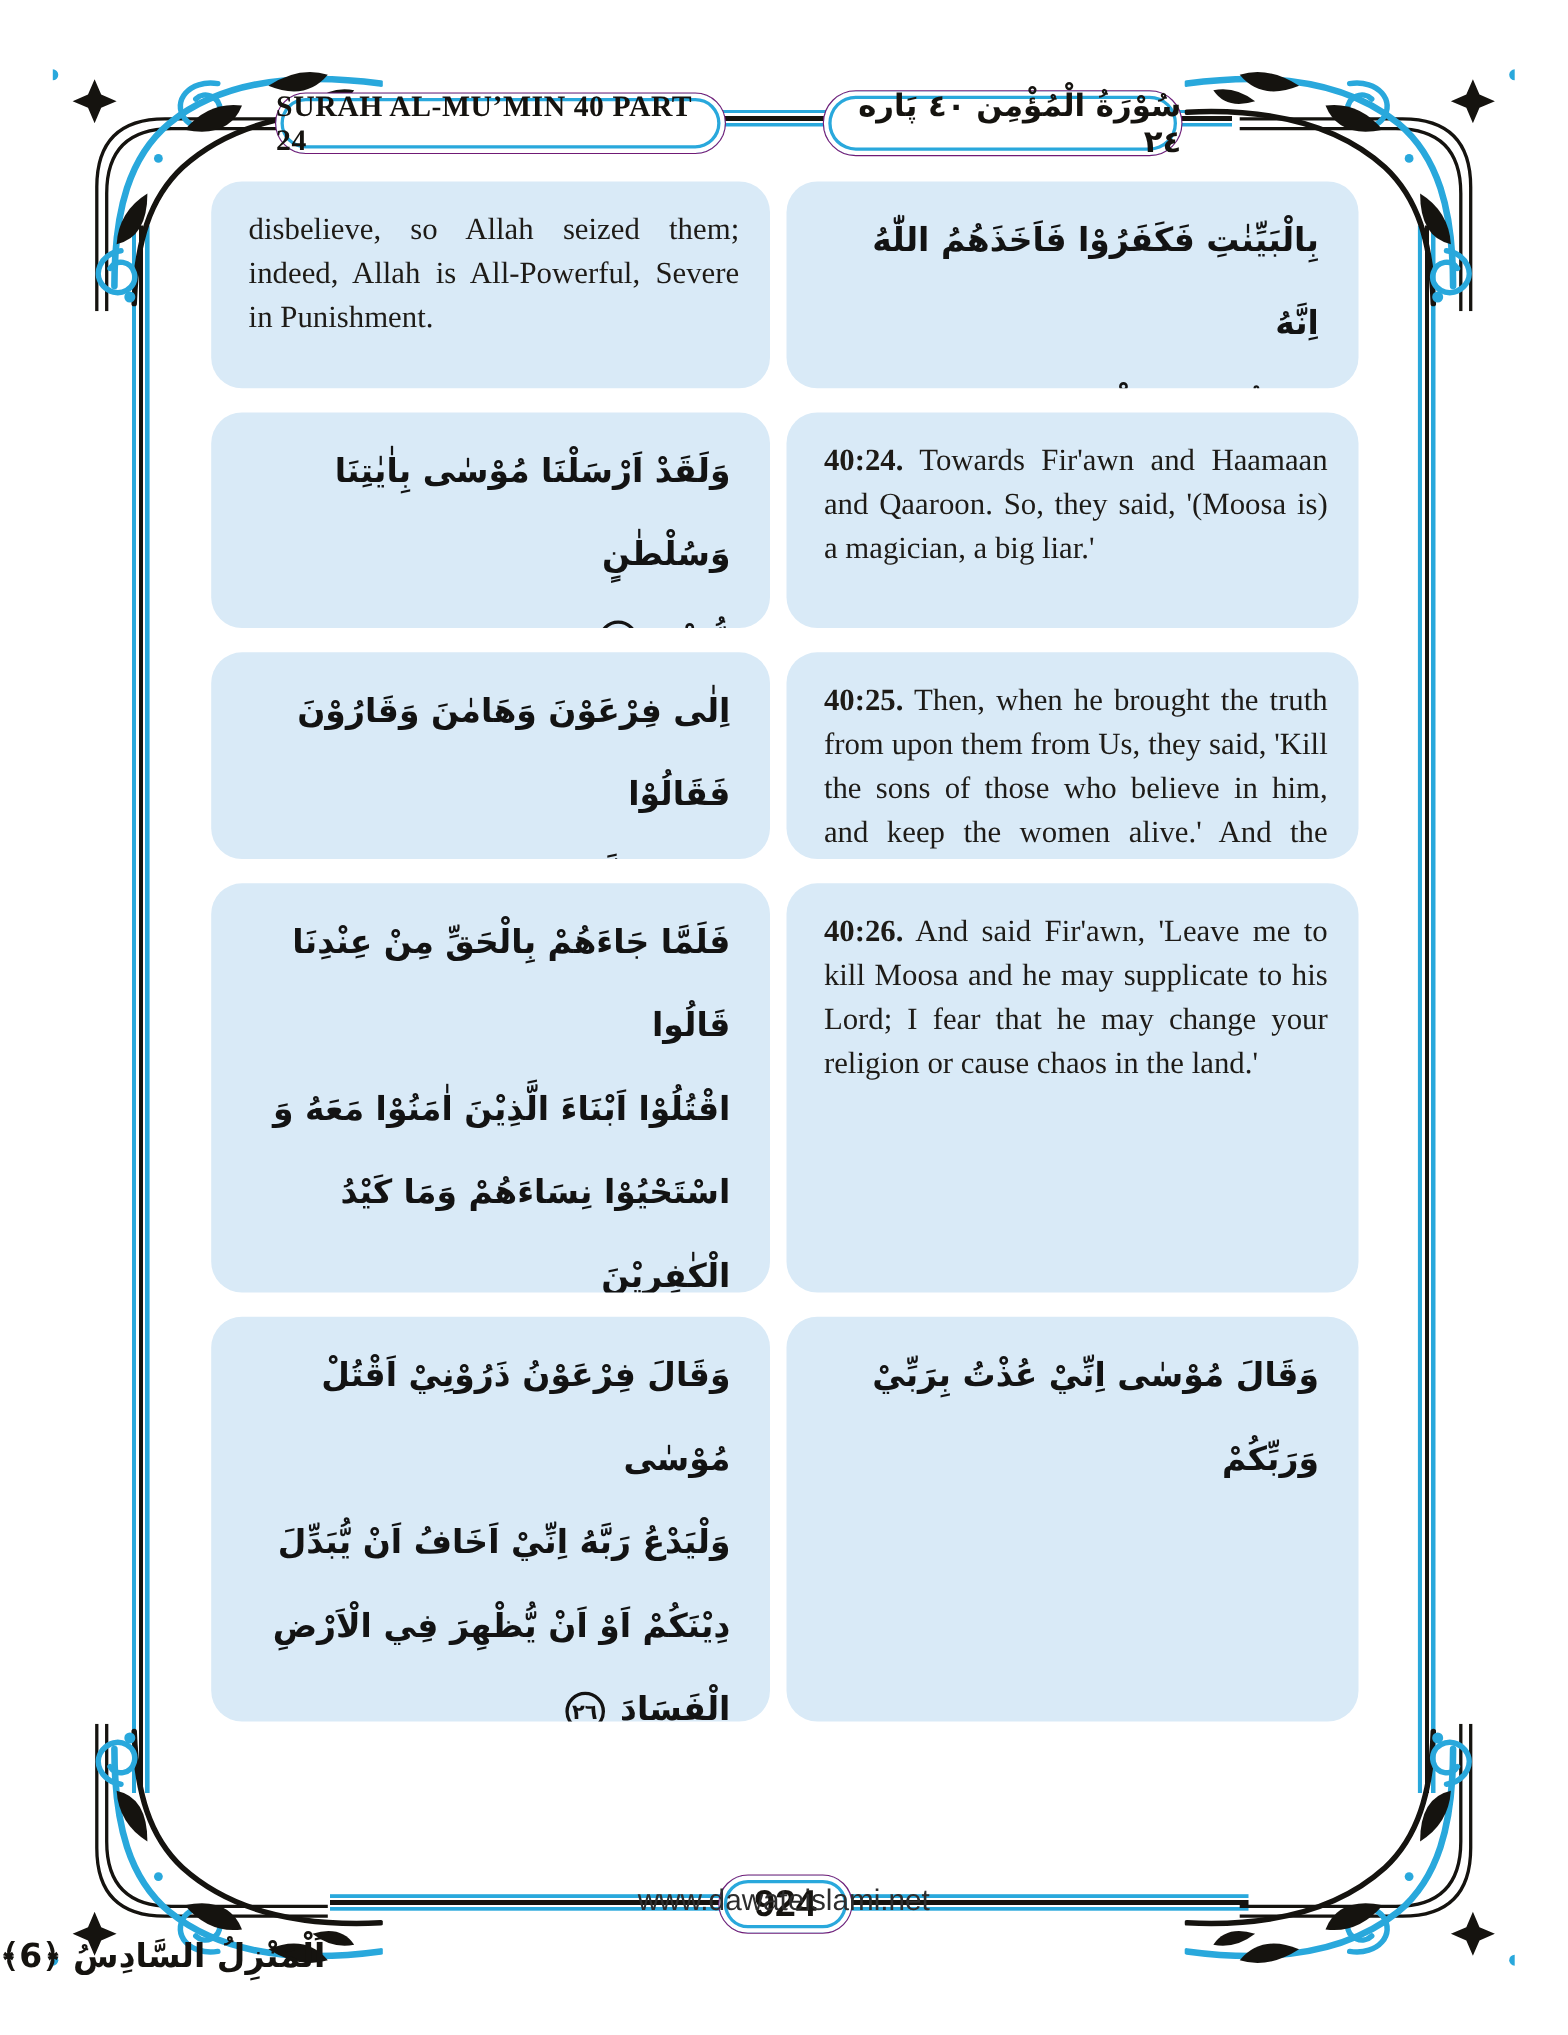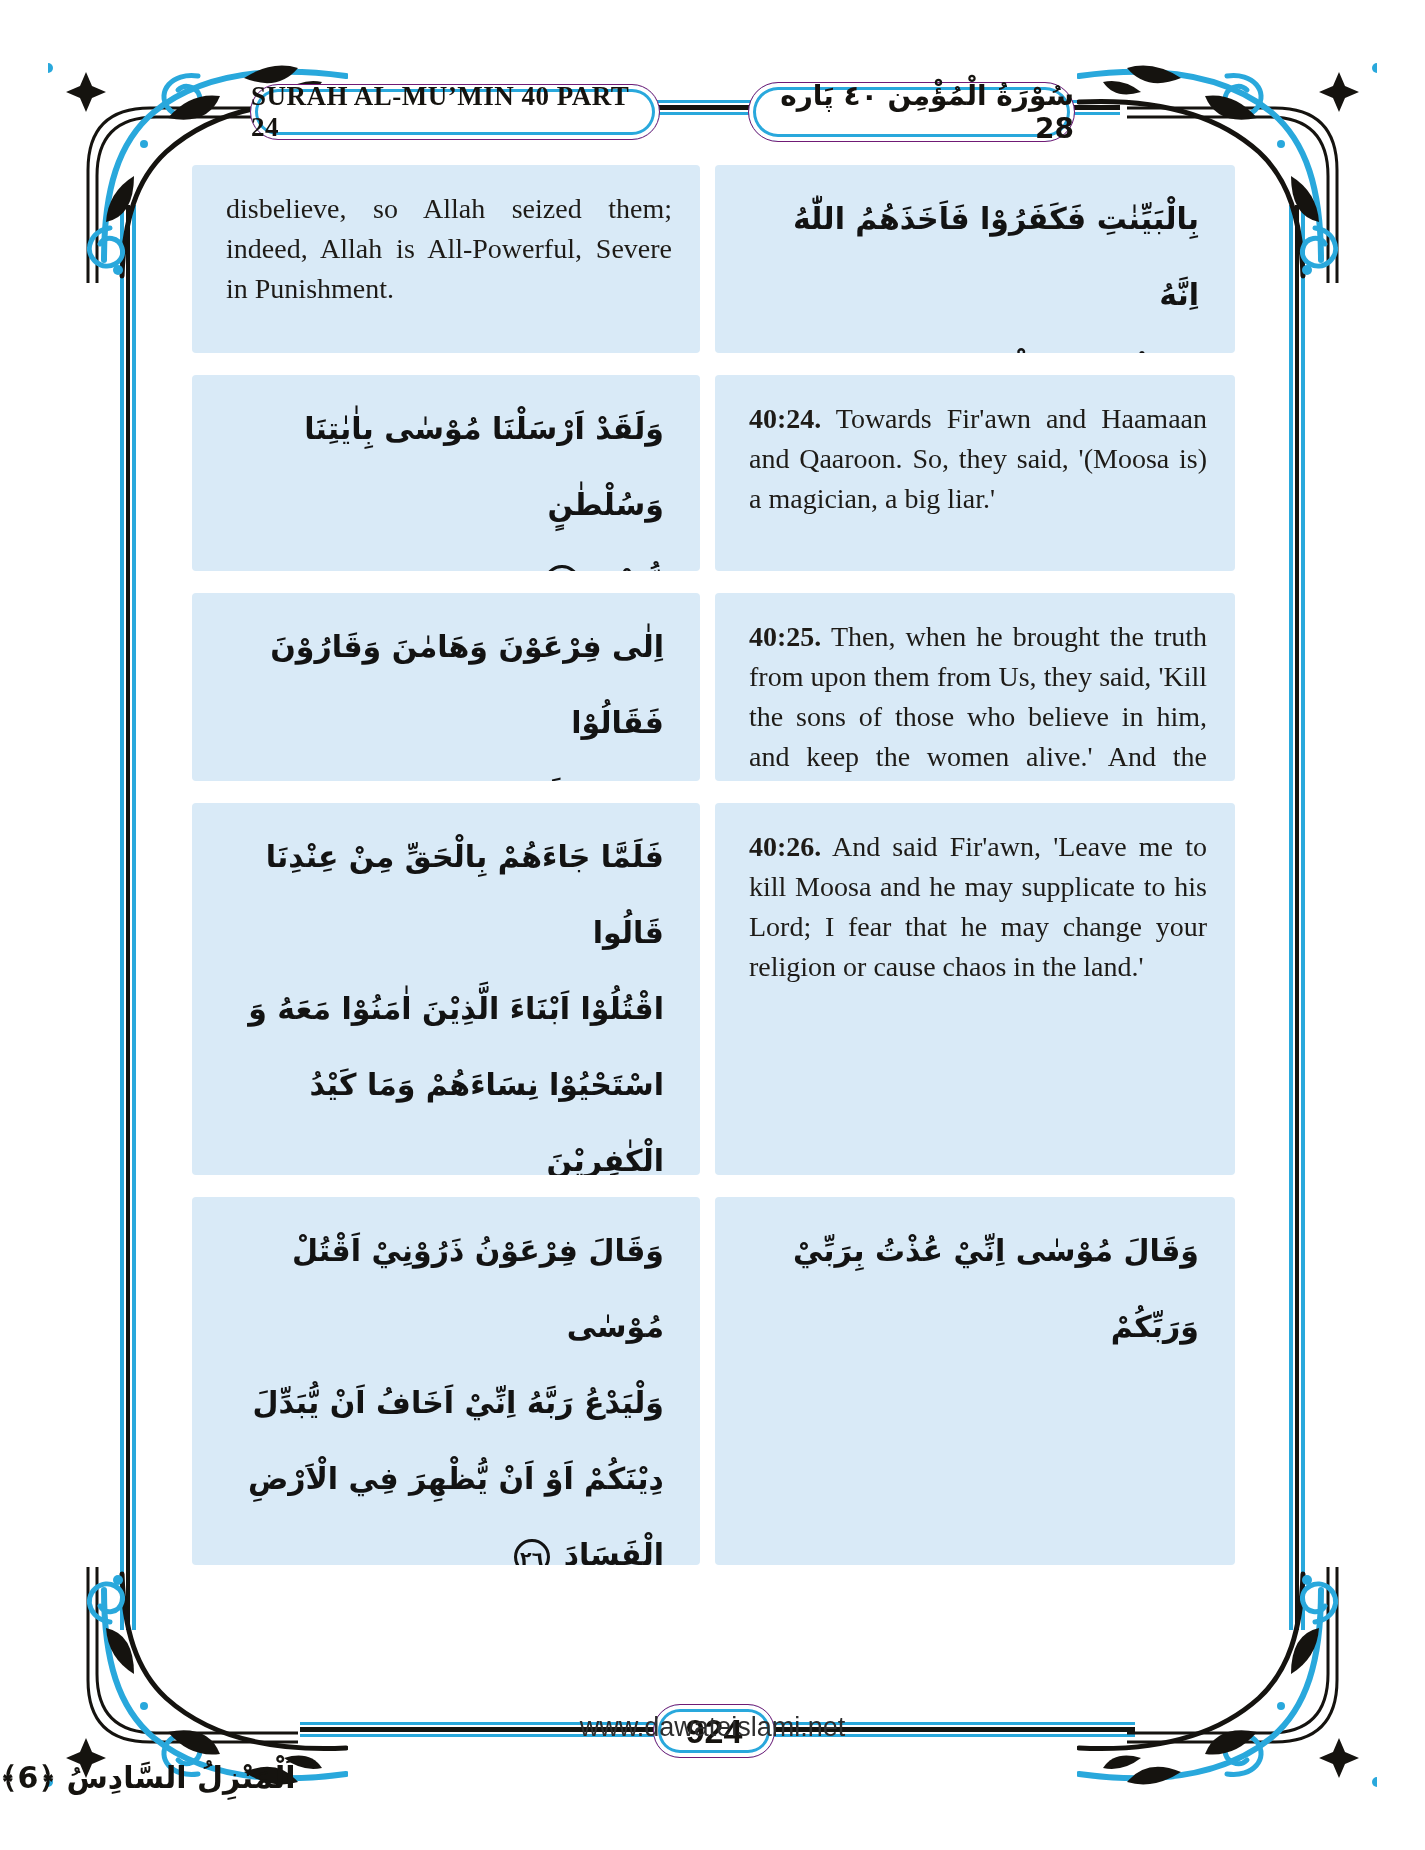--- a/index.html
+++ b/index.html
@@ -36,21 +36,21 @@
 
   .manzil{position:absolute;top:1760px;left:0;width:1425px;text-align:left;direction:rtl;
           font-family:"DejaVu Sans",sans-serif;font-weight:bold;font-size:30px;color:#15130f;}
   .site{position:absolute;top:1712px;left:0;width:1425px;text-align:center;
         font-family:"Liberation Sans",sans-serif;font-size:27px;color:#2d2d2d;}
 
   
   .grid{position:absolute;left:192px;top:165px;width:1043px;
         display:grid;grid-template-columns:508px 520px;column-gap:15px;
         grid-template-rows:188px 196px 188px 372px 368px 118px;row-gap:22px;}
-  .cell{background:#d9eaf7;border-radius:4px;overflow:hidden;box-sizing:border-box;}
+  .cell{background:#d9eaf7;border-radius:28px;overflow:hidden;box-sizing:border-box;}
   .en{padding:24px 28px 0 34px;font-size:28px;line-height:40px;text-align:justify;color:#1e1b17;}
   .en b{font-weight:bold;}
   .ar{direction:rtl;padding:16px 36px 0 28px;font-family:"DejaVu Sans",sans-serif;font-weight:bold;
       font-size:30px;line-height:76px;color:#131313;text-align:right;}
   .ar .artext{white-space:pre-line;}
   .ayah{display:inline-block;min-width:36px;height:36px;line-height:33px;border:3px solid #131313;
         border-radius:50%;text-align:center;font-size:19px;margin-right:14px;vertical-align:middle;
         box-sizing:border-box;background:#fff0;}
   .ayah:empty{display:none;}
 </style>
@@ -102,21 +102,21 @@
       <use href="#flourish"></use>
     </svg>
   <svg class="corner c-br" viewBox="0 0 300 235">
       <use href="#flourish"></use>
     </svg>
 
   <div class="badge badge-en">
     <span>SURAH AL-MU’MIN 40 PART 24</span>
   </div>
   <div class="badge badge-ar">
-    <span>سُوْرَةُ الْمُؤْمِن ٤٠ پَاره 28</span>
+    <span>سُوْرَةُ الْمُؤْمِن ٤٠ پَاره ٢٤</span>
   </div>
 
   <div class="grid">
 
     <div class="cell en"><b></b> <span>disbelieve, so Allah seized them; indeed, Allah is All-Powerful, Severe in Punishment.</span></div>
     <div class="cell ar"><span class="artext">بِالْبَيِّنٰتِ فَكَفَرُوْا فَاَخَذَهُمُ اللّٰهُ اِنَّهُ
 قَوِيٌّ شَدِيْدُ الْعِقَابِ</span></div>
 
     <div class="cell ar"><span class="artext">وَلَقَدْ اَرْسَلْنَا مُوْسٰى بِاٰيٰتِنَا وَسُلْطٰنٍ
 مُّبِيْنٍ</span><span class="ayah">٢٣</span></div>

